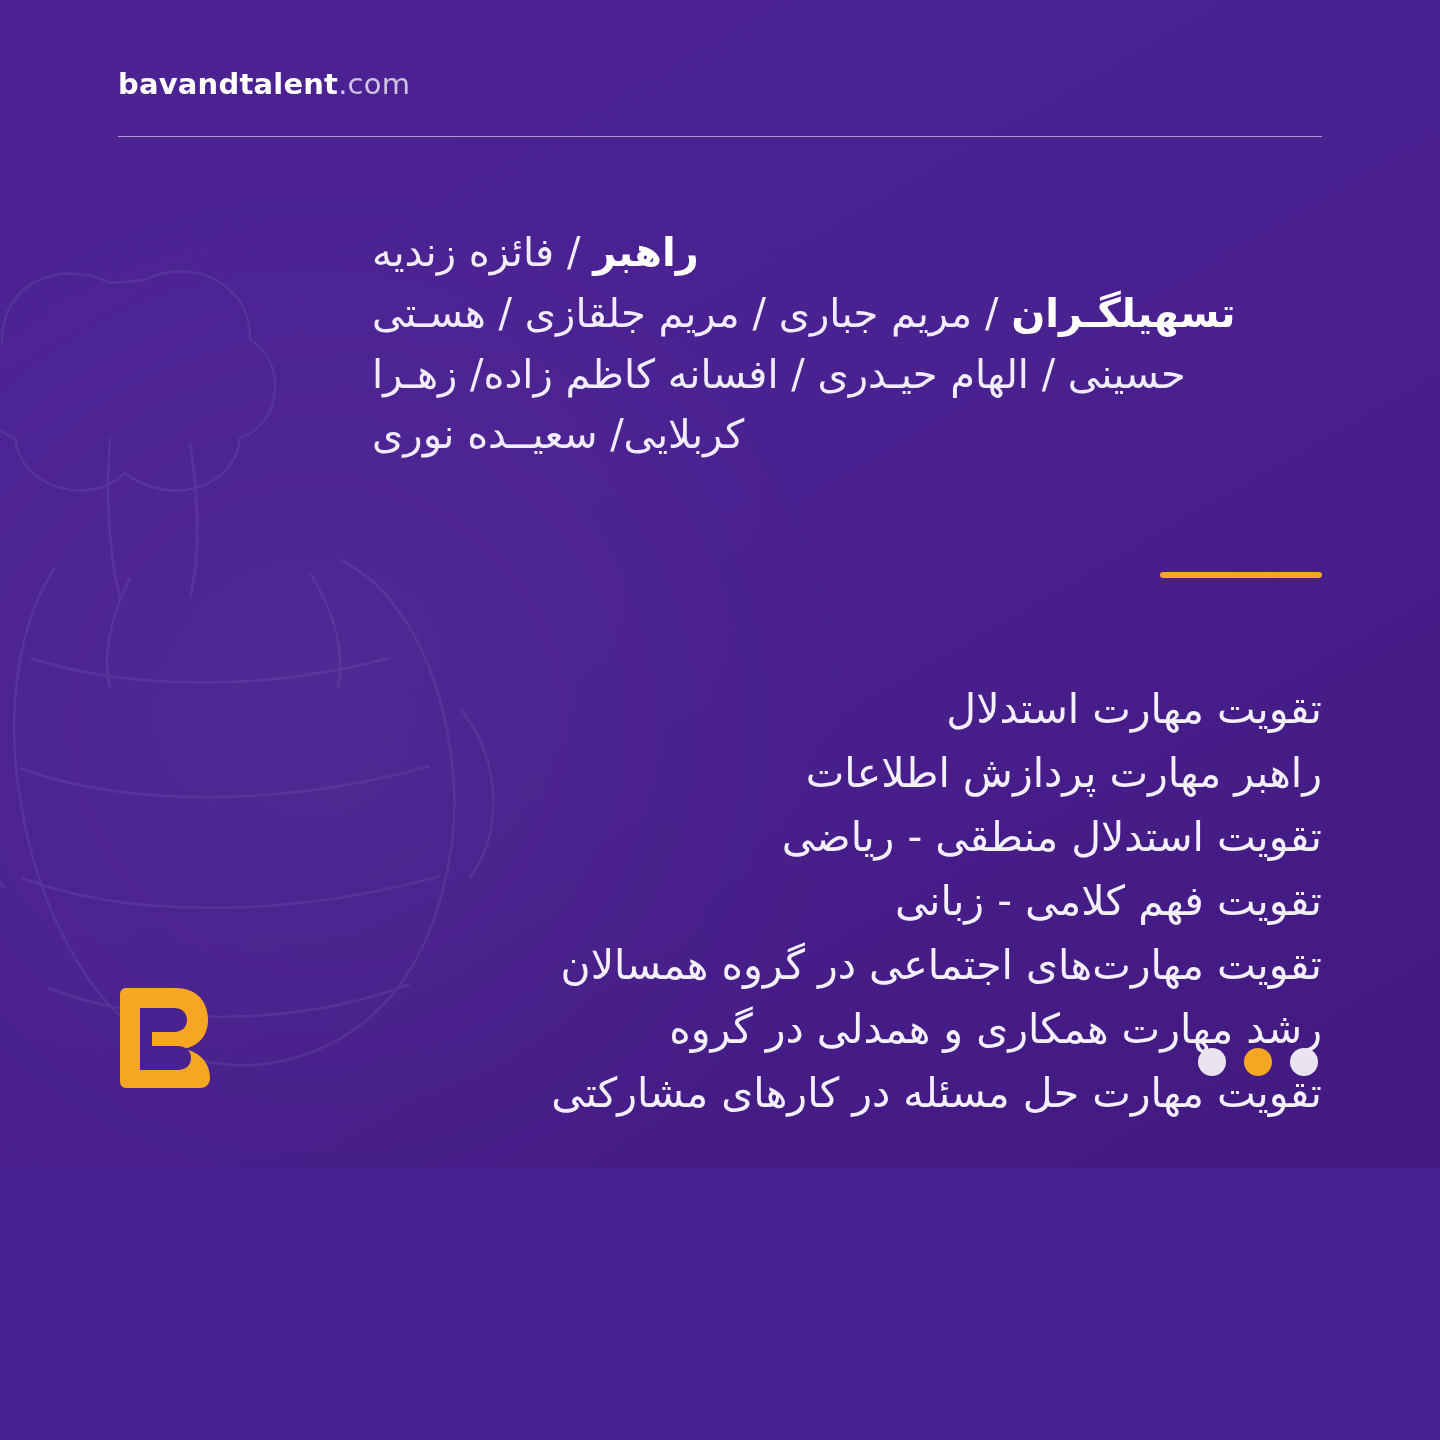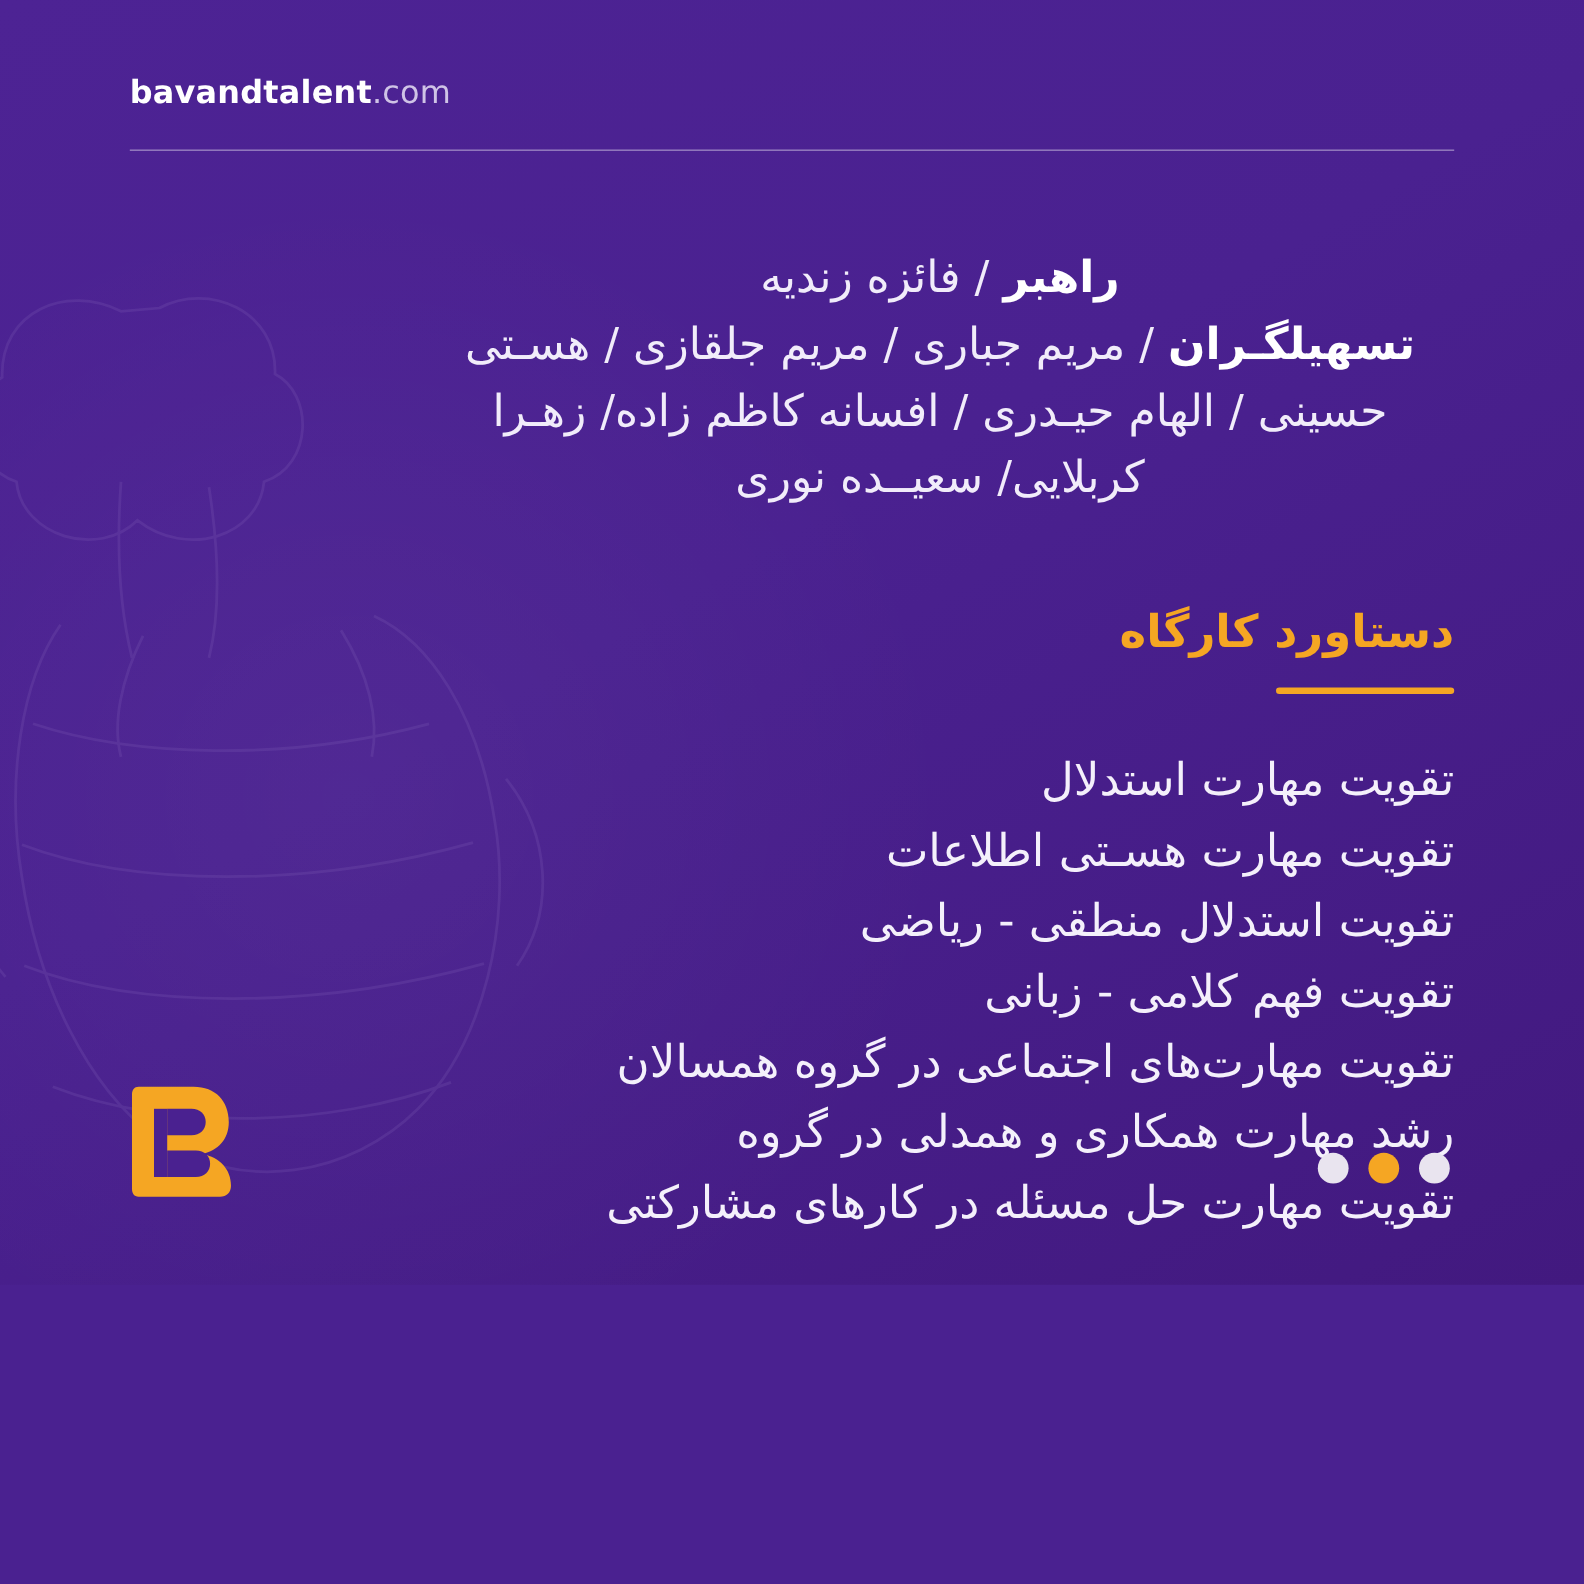--- a/index.html
+++ b/index.html
@@ -67,23 +67,23 @@
     right: 0;
     top: 66px;
     height: 1px;
     background: rgba(255,255,255,0.55);
   }
 
   
   .credits {
     position: absolute;
     top: 222px;
-    right: 118px;
+    right: 133px;
     width: 935px;
-    text-align: center;
+    text-align: left;
     direction: rtl;
     color: #ffffff;
   }
   .credits-line {
     font-size: 40px;
     line-height: 1.52;
     color: #f1ecfa;
     font-weight: 400;
     white-space: nowrap;
   }
@@ -223,27 +223,26 @@
       <span class="credits-label">راهبر</span>
       <span>/ فائزه زندیه</span>
     </div>
     <div class="credits-line wrap">
       <span class="credits-label">تسهیلگـران</span>
       <span>/ مریم جباری / مریم جلقازی / هسـتی حسینی / الهام حیـدری / افسانه کاظم زاده/ زهـرا کربلایی/ سعیــده نوری</span>
     </div>
   </div>
 
   <div class="section">
-    <div class="section-title">دستاورد کارگاه</div>
     <span class="section-underline"></span>
   </div>
 
   <ul class="outcomes">
     <li class="outcome-item">تقویت مهارت استدلال</li>
-    <li class="outcome-item">تقویت مهارت هسـتی اطلاعات</li>
+    <li class="outcome-item">راهبر مهارت پردازش اطلاعات</li>
     <li class="outcome-item">تقویت استدلال منطقی - ریاضی</li>
     <li class="outcome-item">تقویت فهم کلامی - زبانی</li>
     <li class="outcome-item">تقویت مهارت‌های اجتماعی در گروه همسالان</li>
     <li class="outcome-item">رشد مهارت همکاری و همدلی در گروه</li>
     <li class="outcome-item">تقویت مهارت حل مسئله در کارهای مشارکتی</li>
   </ul>
 
   <div class="footer-logo">
     <div class="logo-mark">
       <svg viewBox="0 0 92 112" width="92" height="112" aria-hidden="true">

